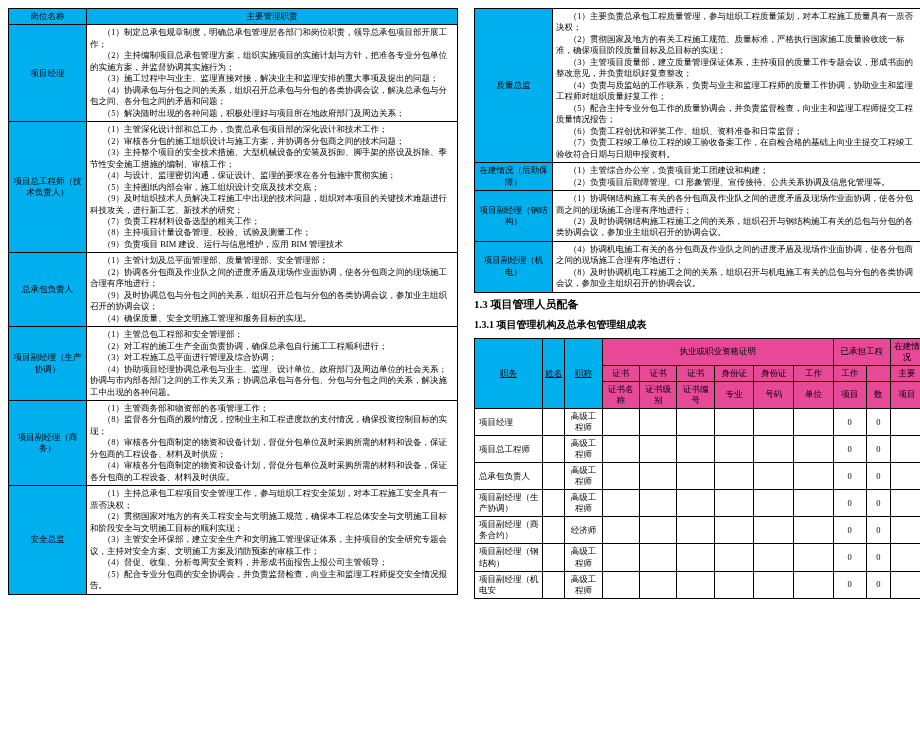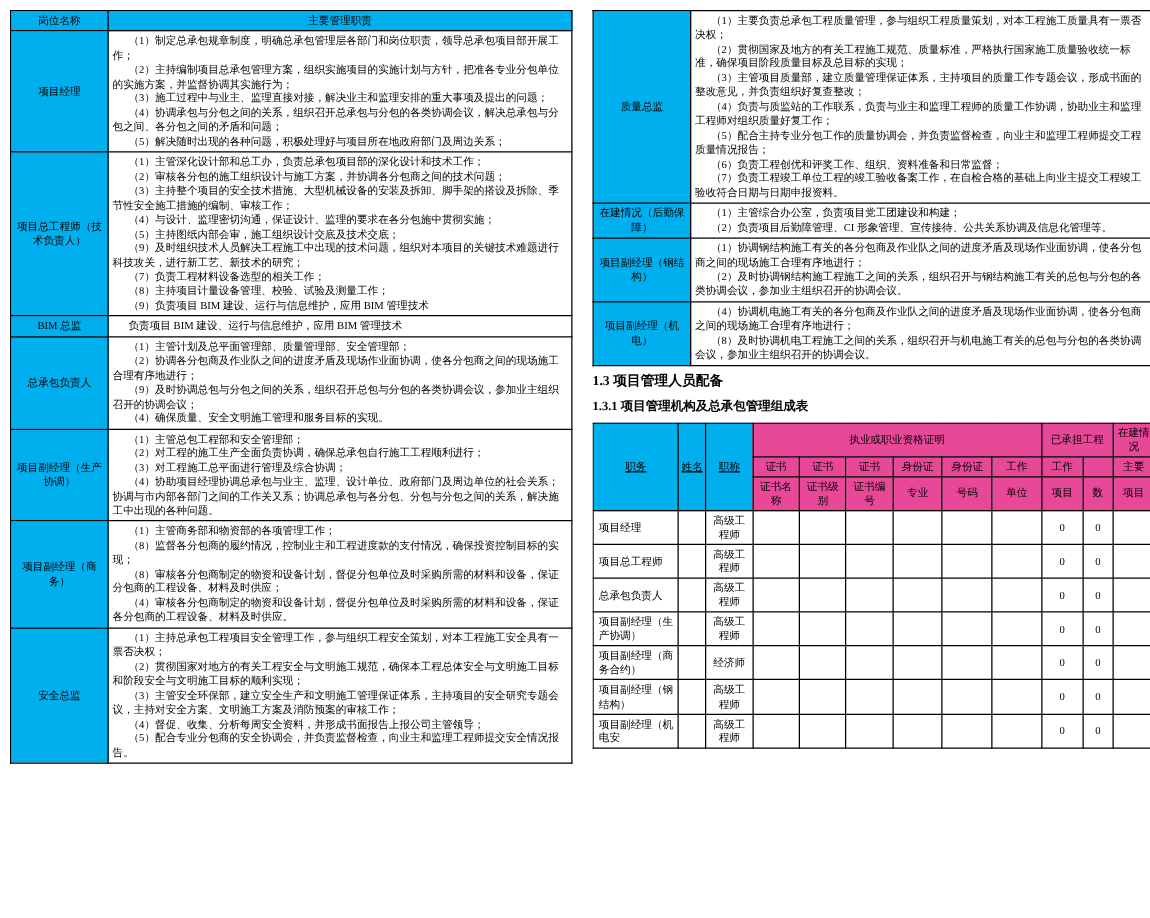--- a/index.html
+++ b/index.html
@@ -115,26 +115,20 @@
             <td class="desc">
               <div>（1）主管深化设计部和总工办，负责总承包项目部的深化设计和技术工作；</div>
               <div>（2）审核各分包的施工组织设计与施工方案，并协调各分包商之间的技术问题；</div>
               <div>（3）主持整个项目的安全技术措施、大型机械设备的安装及拆卸、脚手架的搭设及拆除、季节性安全施工措施的编制、审核工作；</div>
               <div>（4）与设计、监理密切沟通，保证设计、监理的要求在各分包施中贯彻实施；</div>
               <div>（5）主持图纸内部会审，施工组织设计交底及技术交底；</div>
               <div>（9）及时组织技术人员解决工程施工中出现的技术问题，组织对本项目的关键技术难题进行科技攻关，进行新工艺、新技术的研究；</div>
               <div>（7）负责工程材料设备选型的相关工作；</div>
               <div>（8）主持项目计量设备管理、校验、试验及测量工作；</div>
               <div>（9）负责项目 BIM 建设、运行与信息维护，应用 BIM 管理技术</div>
-            </td>
-          </tr>
-          <tr>
-            <td class="role">BIM 总监</td>
-            <td class="desc">
-              <div>负责项目 BIM 建设、运行与信息维护，应用 BIM 管理技术</div>
             </td>
           </tr>
           <tr>
             <td class="role">总承包负责人</td>
             <td class="desc">
               <div>（1）主管计划及总平面管理部、质量管理部、安全管理部；</div>
               <div>（2）协调各分包商及作业队之间的进度矛盾及现场作业面协调，使各分包商之间的现场施工合理有序地进行；</div>
               <div>（9）及时协调总包与分包之间的关系，组织召开总包与分包的各类协调会议，参加业主组织召开的协调会议；</div>
               <div>（4）确保质量、安全文明施工管理和服务目标的实现。</div>
             </td>

